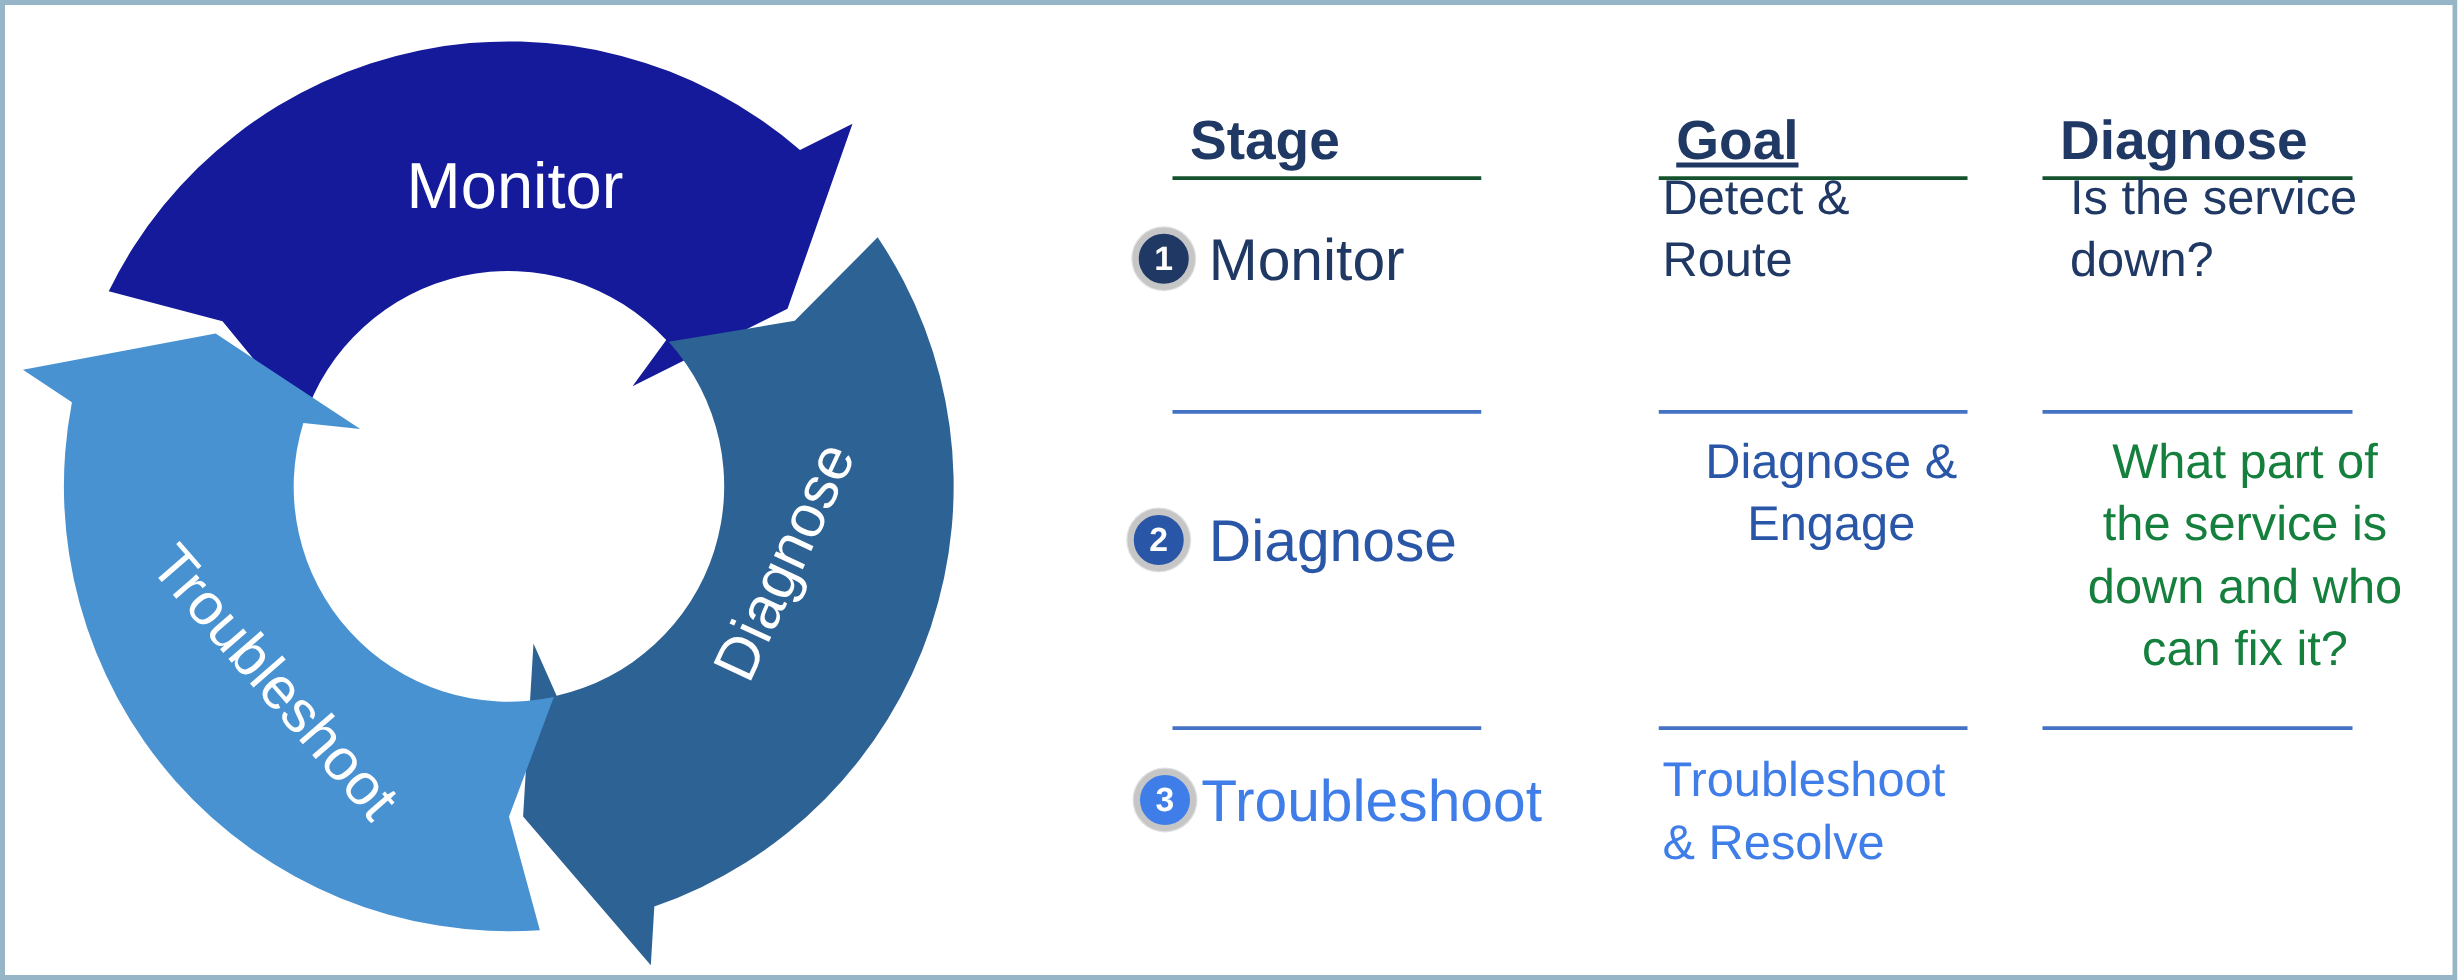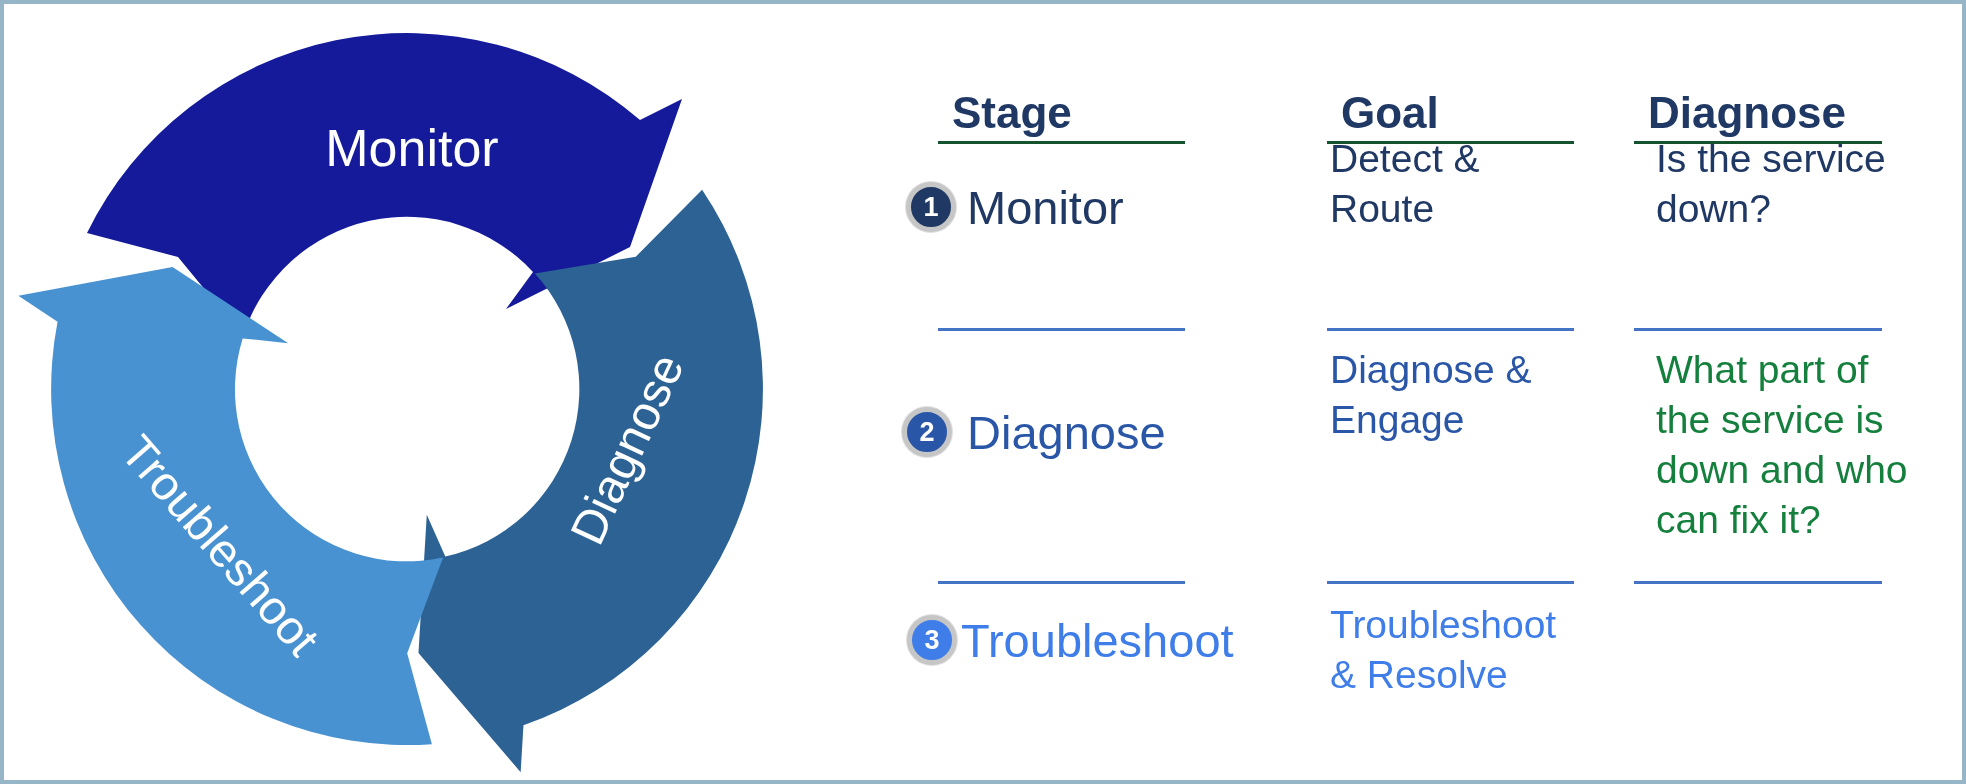--- a/index.html
+++ b/index.html
@@ -22,40 +22,40 @@
     position:absolute;
     top:56px;height:56px;
     box-sizing:border-box;
     border-bottom:3px solid #14532d;
     font-size:44px;font-weight:bold;
     color:#1f3864;
     padding-left:14px;
     margin-top:28px;
   }
   .h-stage{left:934px;width:247px;}
-  .h-goal{left:1323px;width:247px;}
+  .h-goal{left:1323px;width:247px;text-decoration:underline;}
   .h-question{left:1630px;width:248px;}
   .rule{
     position:absolute;height:3px;background:#4472c4;
   }
   .rule-stage{left:934px;width:247px;}
   .rule-goal{left:1323px;width:247px;}
   .rule-question{left:1630px;width:248px;}
   .rule-r2{top:324px;}
   .rule-r3{top:577px;}
   .cell{
     position:absolute;
     font-size:39px;
     line-height:50px;
     white-space:pre-line;
   }
   .goal-col{left:1326px;width:270px;}
   .q-col{left:1652px;width:280px;}
   .r1-top{top:130px;}
-  .r2-top{top:341px;}
+  .r2-top{top:341px;text-align:center;}
   .r3-top{top:596px;}
   .stage-cell{
     position:absolute;
     display:flex;align-items:center;
     height:56px;
   }
   .stage-r1{left:902px;top:175px;gap:11px;}
   .stage-r2{left:898px;top:400px;gap:15px;}
   .stage-r3{left:903px;top:608px;gap:4px;}
   .badge{

